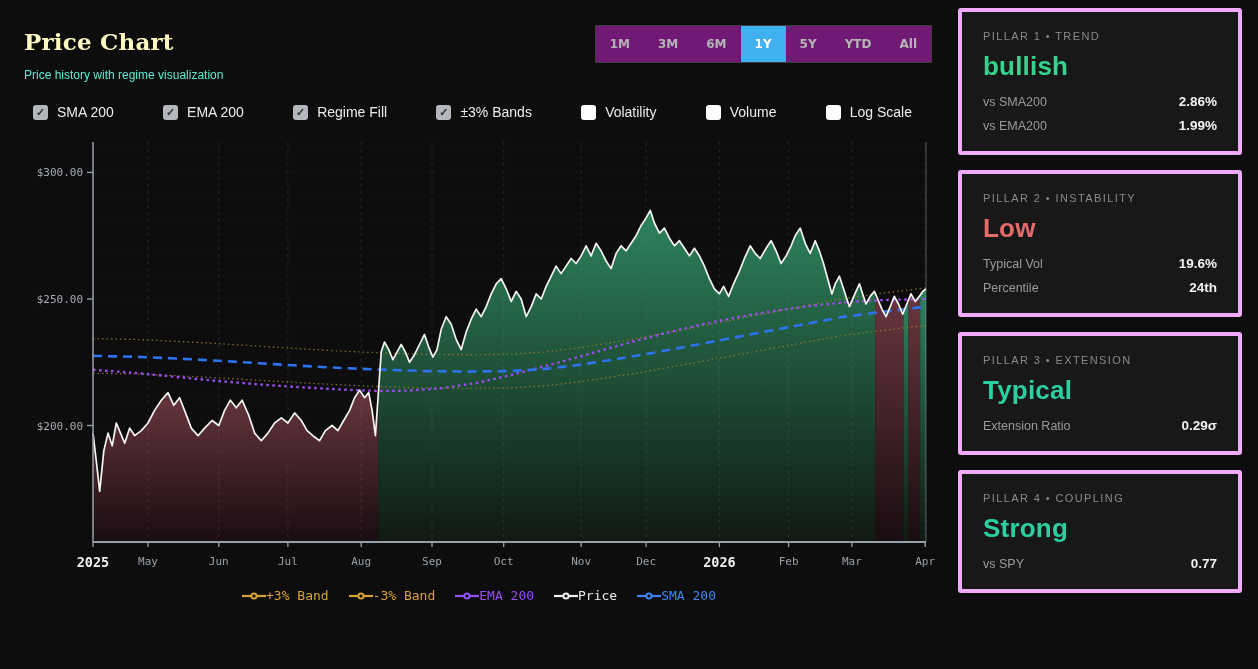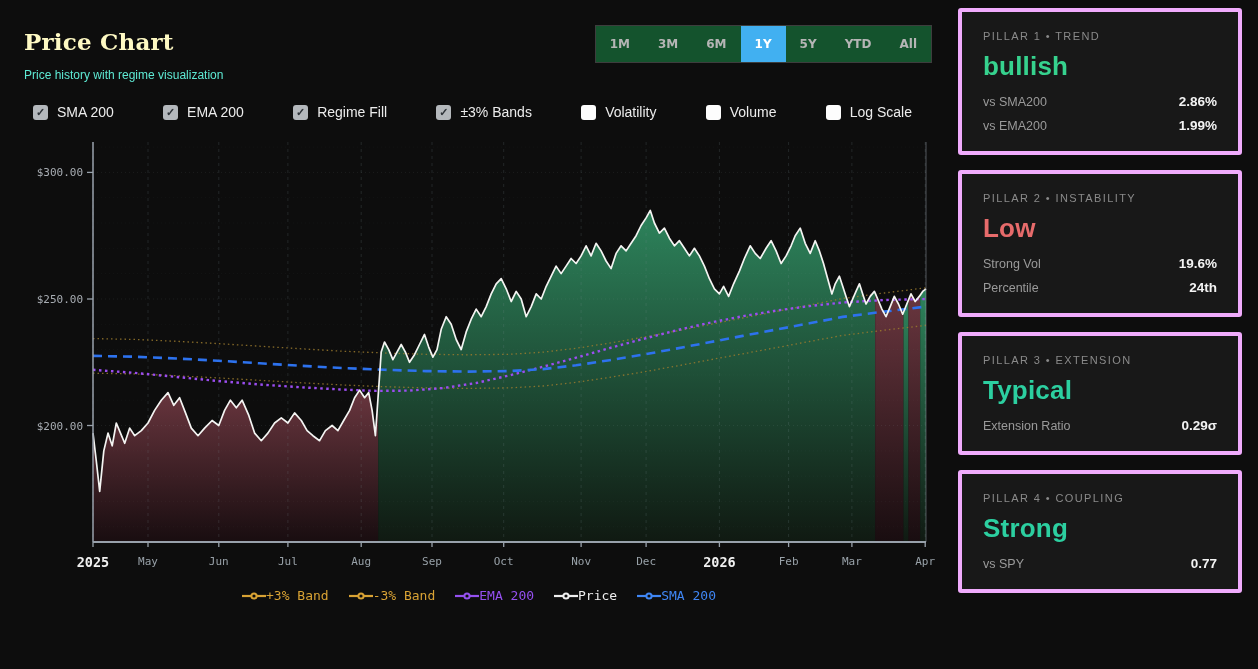--- a/index.html
+++ b/index.html
@@ -5,21 +5,21 @@
 <style>
   *{box-sizing:border-box}
   html,body{margin:0;padding:0}
   body{width:1258px;height:669px;background:#0d0d0d;color:#e8e8e8;
        font-family:"Liberation Sans",sans-serif;overflow:hidden}
   .app{display:flex;width:100%;height:100%}
   .left{flex:1;min-width:0;position:relative}
   .header-row{display:flex;justify-content:space-between;align-items:flex-start;padding:20px 26px 0 24px}
   .title{font-family:"DejaVu Serif",serif;font-size:23px;font-weight:700;color:#fef9c3;margin:8px 0 0;letter-spacing:.2px}
   .subtitle{margin:13px 0 0;font-size:12px;color:#5eead4}
-  .range-group{display:flex;border:1px solid #3d3d3d;background:#14532d;margin-top:5px}
+  .range-group{display:flex;border:1px solid #3d3d3d;background:#701a75;margin-top:5px}
   .range-btn{background:transparent;border:none;color:#b5b5b5;font-family:"DejaVu Sans",sans-serif;
              font-weight:700;font-size:12px;padding:11px 14px;cursor:pointer}
   .range-btn.active{background:#41b0f1;color:#ffffff}
   .toggles{display:flex;justify-content:space-between;margin:22px 46px 0 33px}
   .toggle{display:flex;align-items:center;gap:9px;font-size:14px;color:#ececec;cursor:pointer;white-space:nowrap}
   .cb{width:15px;height:15px;border-radius:3px;background:#fdfdfd;display:inline-flex;
       align-items:center;justify-content:center;flex:0 0 auto}
   .cb.checked{background:#b4b8bc}
   .cb.checked::after{content:"✓";font-size:11px;font-weight:700;color:#2e3338;line-height:1}
   #chart{display:block;margin-top:14px}
@@ -234,21 +234,21 @@
             <span class="row-label">vs EMA200</span>
             <span class="row-value">1.99%</span>
           </div>
         </div>
       </section>
       <section class="card">
         <div class="card-label">PILLAR 2 • INSTABILITY</div>
         <div class="card-value" style="color: rgb(231, 107, 107);">Low</div>
         <div class="card-rows">
           <div class="card-row">
-            <span class="row-label">Strong Vol</span>
+            <span class="row-label">Typical Vol</span>
             <span class="row-value">19.6%</span>
           </div>
           <div class="card-row">
             <span class="row-label">Percentile</span>
             <span class="row-value">24th</span>
           </div>
         </div>
       </section>
       <section class="card">
         <div class="card-label">PILLAR 3 • EXTENSION</div>

